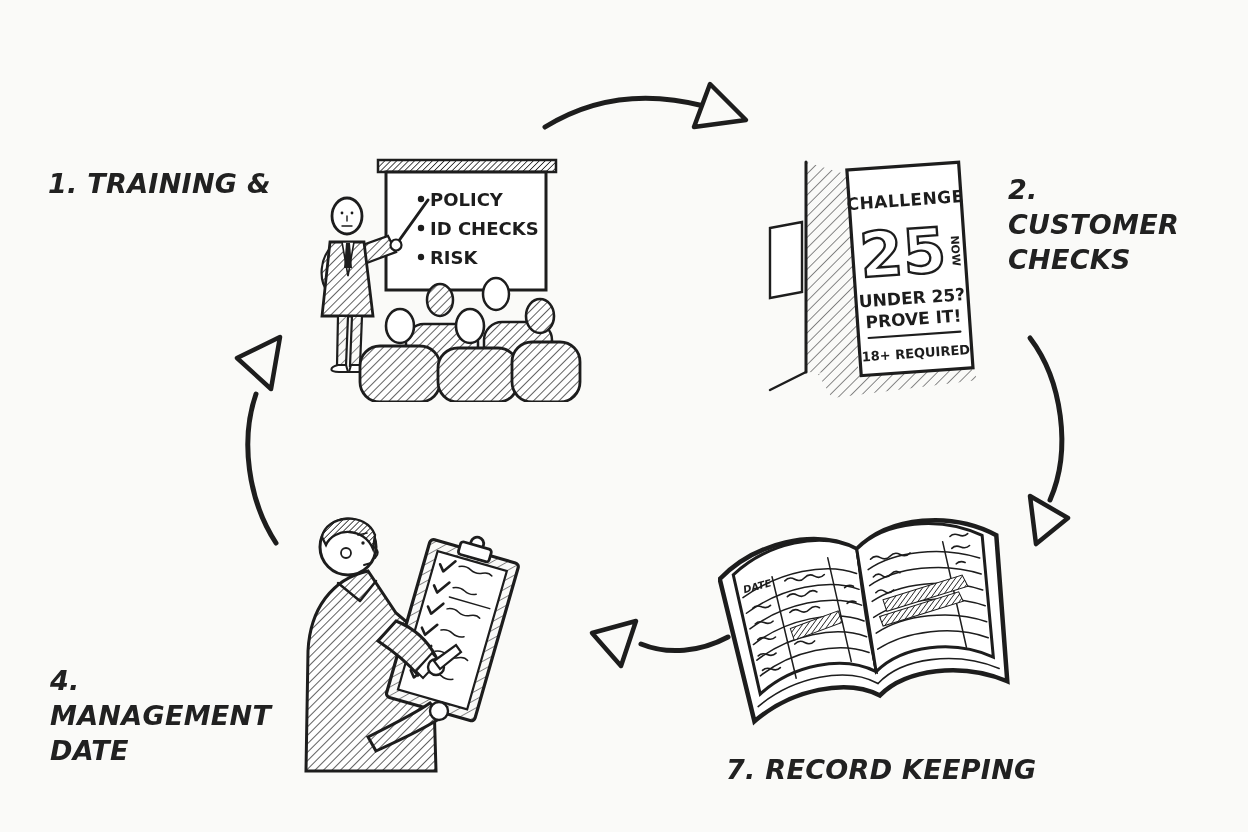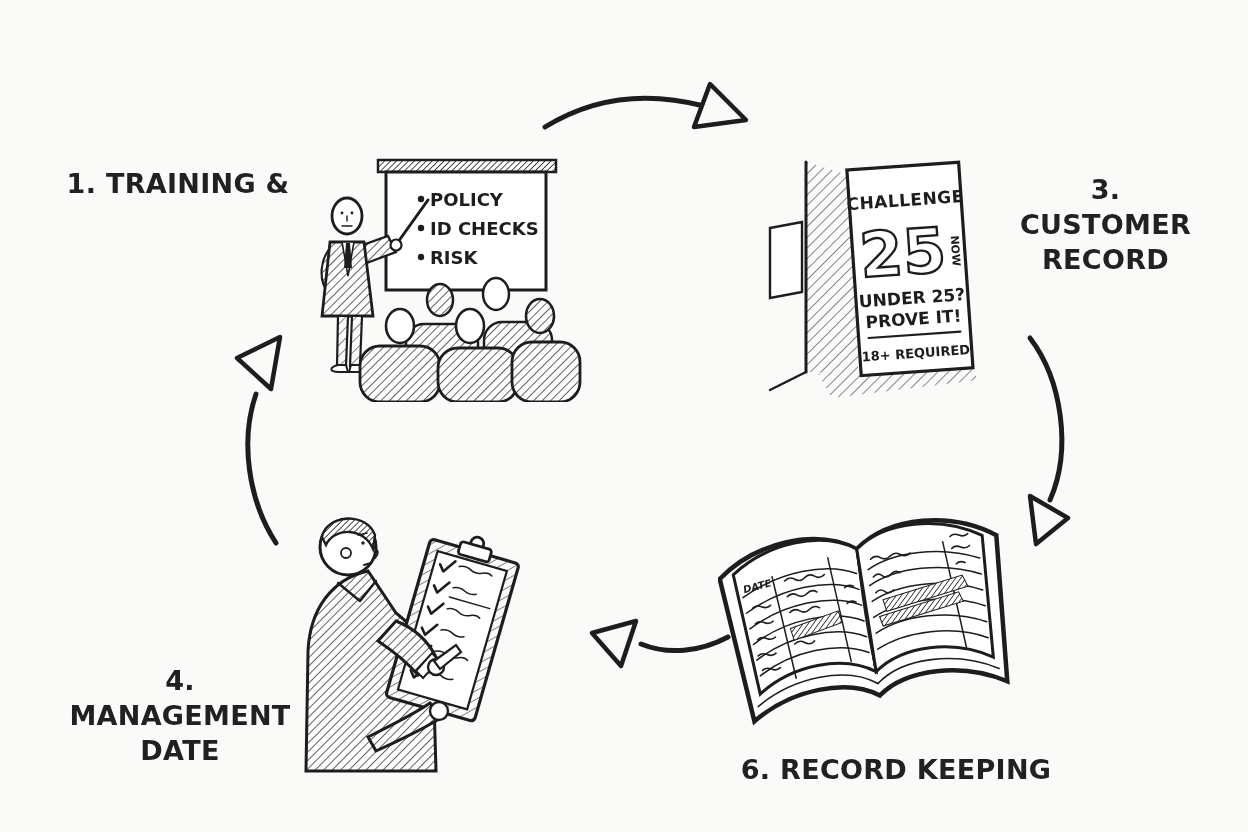--- a/index.html
+++ b/index.html
@@ -5,21 +5,21 @@
   html,body{margin:0;padding:0;background:#e9e9e7;}
   .canvas{
     position:relative;width:1248px;height:832px;overflow:hidden;
     background:#fafaf8;
     font-family:"DejaVu Sans",sans-serif;
   }
   .scene{position:absolute;}
   .step-label{
     position:absolute;
     font-weight:bold;font-size:27px;line-height:1.3;
-    color:#212121;text-align:center;letter-spacing:0.3px;
+    color:#212121;letter-spacing:0.3px;font-style:italic;
   }
   svg text{font-family:"DejaVu Sans",sans-serif;}
   .ink-text{fill:#1d1d1d;font-weight:bold;}
   .outline-num{fill:#ffffff;stroke:#1d1d1d;stroke-width:2.4px;font-weight:bold;}
   .stroke{stroke:#1d1d1d;stroke-linecap:round;stroke-linejoin:round;fill:none;}
   .overlay{position:absolute;left:0;top:0;pointer-events:none;}
 </style>
 </head>
 <body>
 
@@ -39,24 +39,24 @@
         <rect width="7.5" height="7.5" fill="#fafaf8"></rect>
         <line x1="0" y1="0" x2="0" y2="7.5" stroke="#2a2a2a" stroke-width="1.1"></line>
       </pattern>
     </defs>
   </svg>
 
   <div class="step-label" style="left:48px;top:166px;width:260px;">
     <div>1. TRAINING &amp;</div>
   </div>
   <div class="step-label" style="left:1008px;top:172px;width:195px;">
-    <div>3. CUSTOMER</div>
-    <div>RECORD</div>
+    <div>2. CUSTOMER</div>
+    <div>CHECKS</div>
   </div>
-  <div class="step-label" style="left:726px;top:752px;width:340px;">6. RECORD KEEPING</div>
+  <div class="step-label" style="left:726px;top:752px;width:340px;">7. RECORD KEEPING</div>
   <div class="step-label" style="left:50px;top:663px;width:260px;">
     <div>4. MANAGEMENT</div>
     <div>DATE</div>
   </div>
 
   <svg class="scene" style="left:298px;top:152px;" width="285" height="250" viewBox="0 0 285 250">
     <g>
       <rect x="80" y="8" width="178" height="12" fill="url(#hatchDense)" stroke="#1d1d1d" stroke-width="2.5"></rect>
       <rect x="88" y="20" width="160" height="118" fill="#ffffff" stroke="#1d1d1d" stroke-width="3"></rect>
       <circle cx="123" cy="47" r="3.2" fill="#1d1d1d"></circle>

